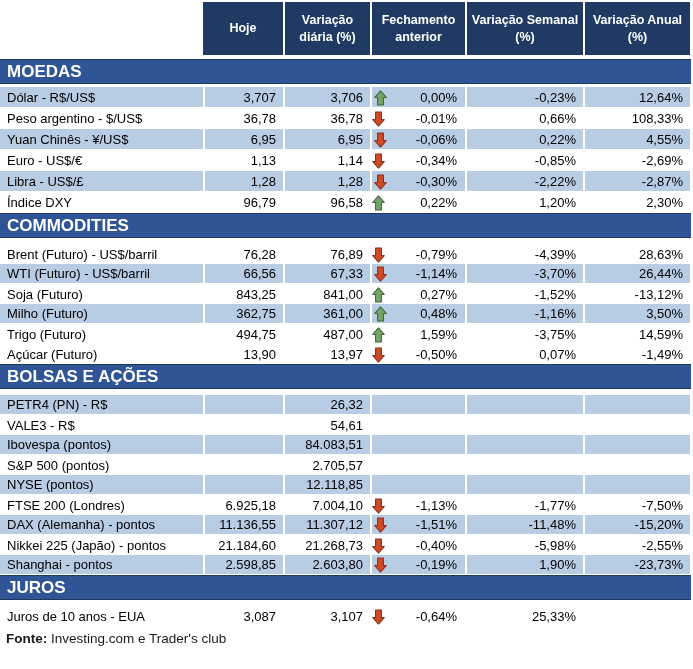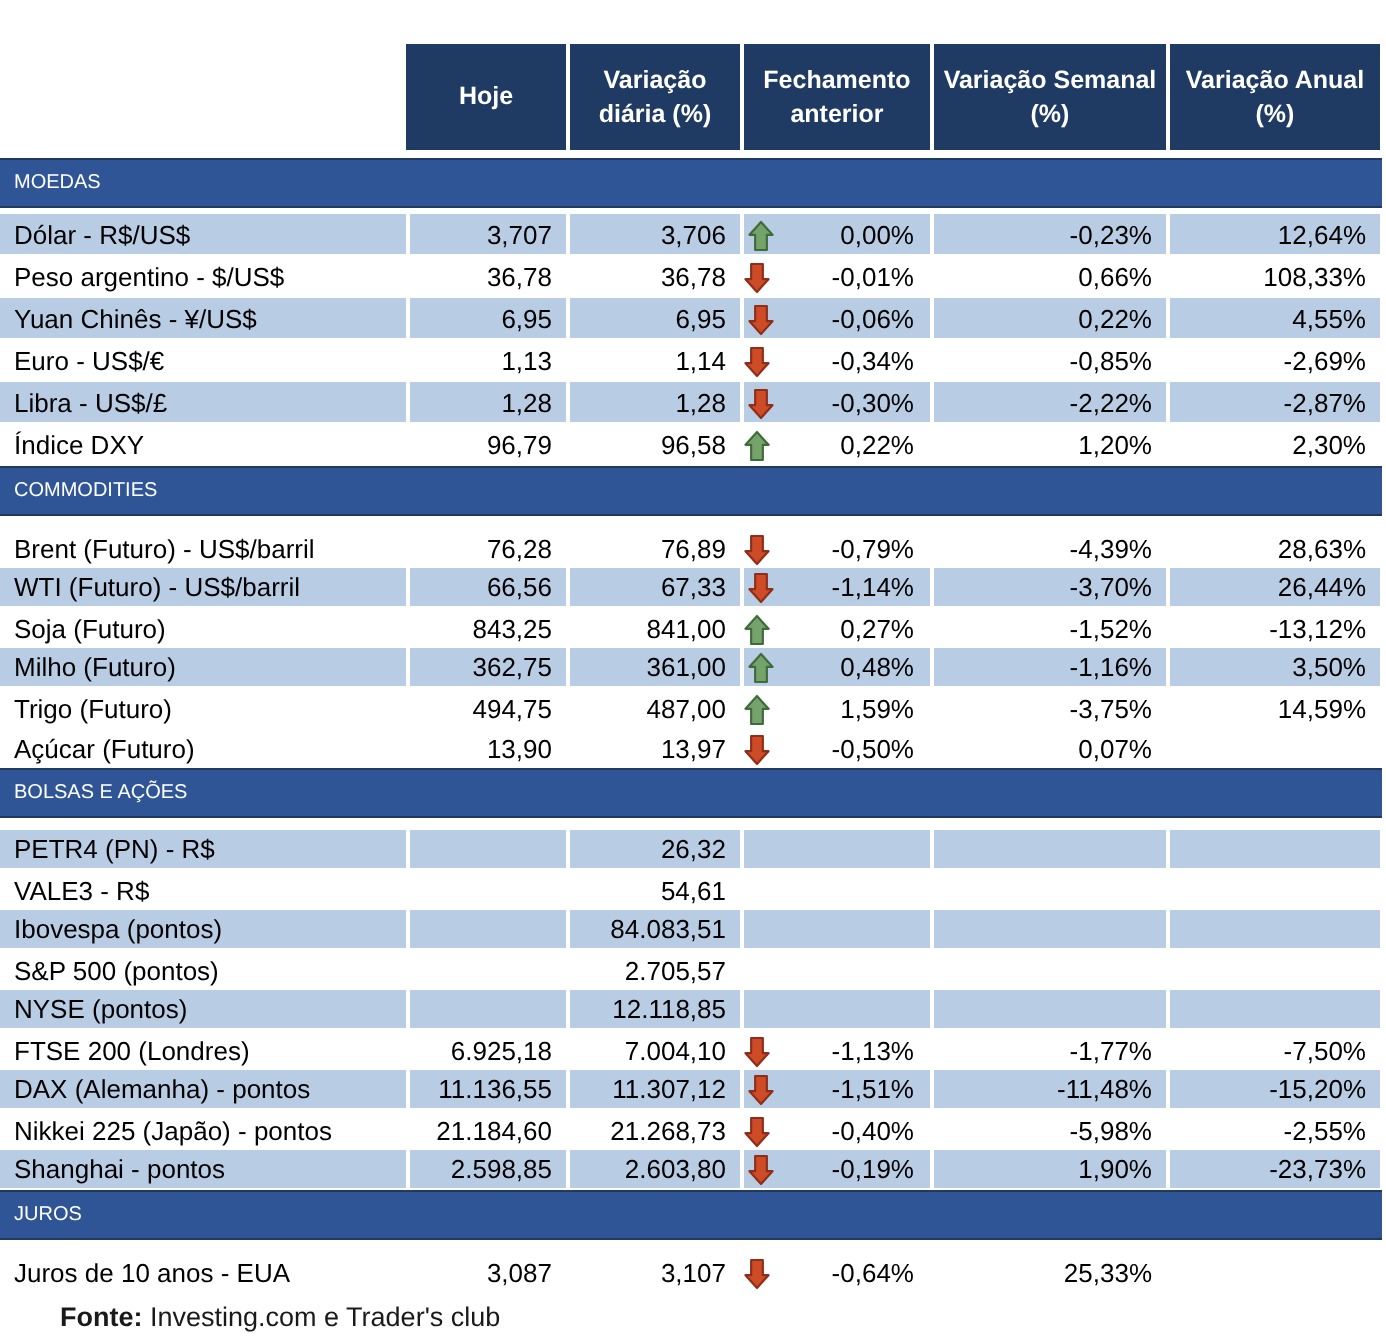--- a/index.html
+++ b/index.html
@@ -3,21 +3,21 @@
 <meta charset="utf-8">
 <style>
   * { box-sizing: border-box; margin: 0; padding: 0; }
   html, body { background: #ffffff; }
   body {
     width: 693px; height: 669px;
     font-family: "Liberation Sans", sans-serif;
     color: #000;
     overflow: hidden;
   }
-  .sheet { padding-top: 22px; width: 693px; border-radius: 19px; }
+  .sheet { padding-top: 2px; width: 693px; border-radius: 19px; }
 
   
   .grid-row {
     display: grid;
     grid-template-columns: 203px 80px 87px 95px 118px 107px;
     width: 690px;
   }
 
   
   .header-row { height: 53px; margin-bottom: 4px; }
@@ -34,22 +34,22 @@
   .header-row .corner { background: transparent; }
   .header-row .cell + .cell { border-left: 2px solid #fff; }
   .header-row .corner + .cell { border-left: none; }
 
   
   .section-bar {
     width: 691px;
     height: 25px;
     background: var(--section-bg);
     color: #fff;
-    font-weight: normal;
-    font-size: 10px;
+    font-weight: bold;
+    font-size: 17px;
     line-height: 23px;
     padding-left: 7px;
     border-top: 1px solid #20395c;
     border-bottom: 1px solid #20395c;
     margin-bottom: 6px;
   }
   .section-bar.first { margin-bottom: 3px; }
 
   
   .row { height: 21px; }
@@ -70,21 +70,21 @@
   .arrow { flex: 0 0 auto; margin-top: 1px; }
   .arrow.up path { fill: var(--up-fill); stroke: var(--up-stroke); }
   .arrow.down path { fill: var(--down-fill); stroke: var(--down-stroke); }
 
   
   .footer {
     padding: 4px 0 0 6px;
     font-size: 13.5px;
     color: #1a1a1a;
   }
-  .footer .bold { font-weight: bold; margin-left: 24px; }
+  .footer .bold { font-weight: bold; }
 </style>
 </head>
 <body>
 
 <div class="sheet">
 
   <div class="grid-row header-row">
     <div class="cell corner"></div>
     <div class="cell">Hoje</div>
     <div class="cell">Variação diária (%)</div>
@@ -246,20 +246,21 @@
           <div class="cell label">Açúcar (Futuro)</div>
           <div class="cell num">13,90</div>
           <div class="cell num">13,97</div>
           <div class="cell diaria">
             <svg viewBox="0 0 13 16.4" width="13" height="16" class="arrow down">
               <path d="M6.5 15.4 L0.6 8.8 H3.5 V1 H9.5 V8.8 H12.4 Z" stroke-width="1.1" stroke-linejoin="round"></path>
             </svg>
             <span class="val">-0,50%</span>
           </div>
           <div class="cell num">0,07%</div>
+          <div class="cell num">-1,49%</div>
         </div>
       </div>
       <div class="section-bar">BOLSAS E AÇÕES</div>
       <div class="section compact">
         <div class="grid-row row shaded">
           <div class="cell label">PETR4 (PN) - R$</div>
           <div class="cell num"></div>
           <div class="cell num">26,32</div>
           <div class="cell diaria">
             <span class="val"></span>

